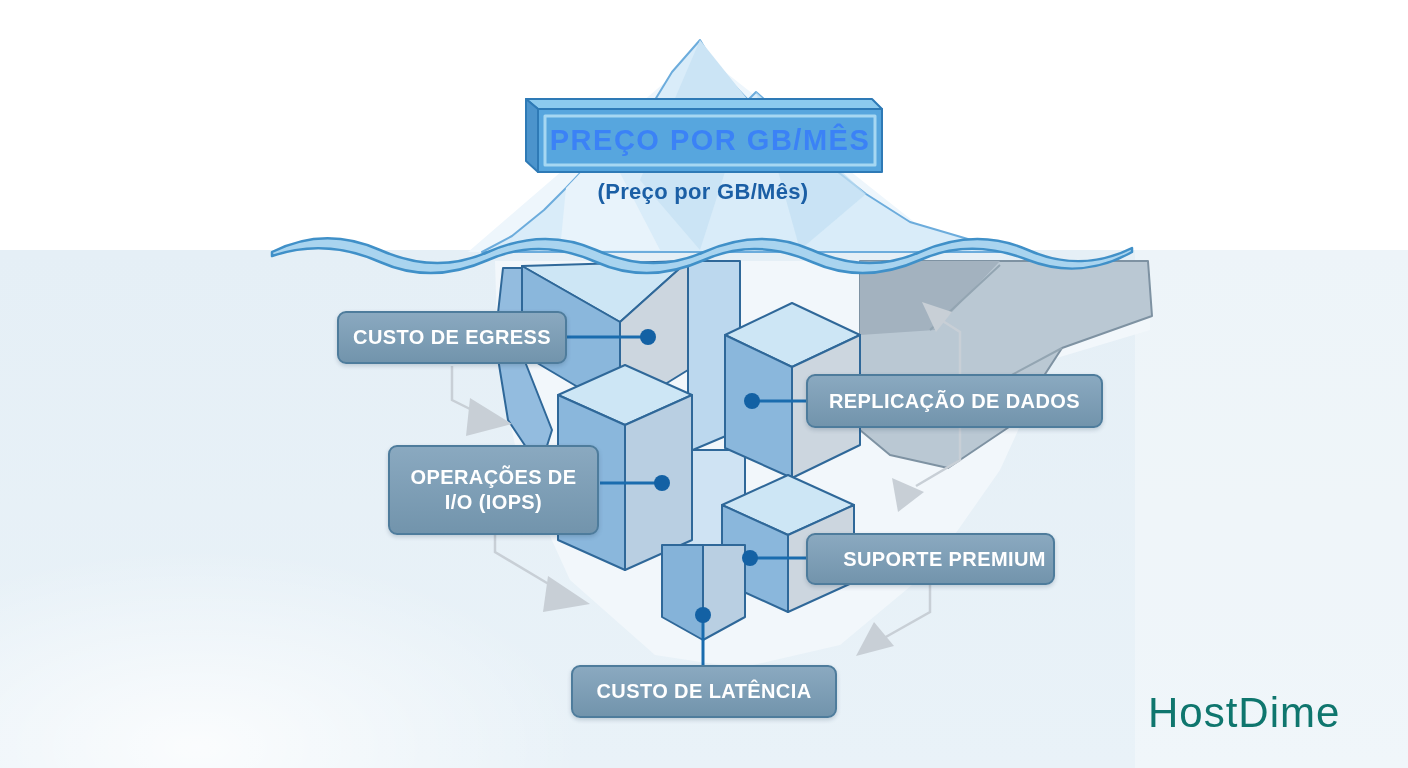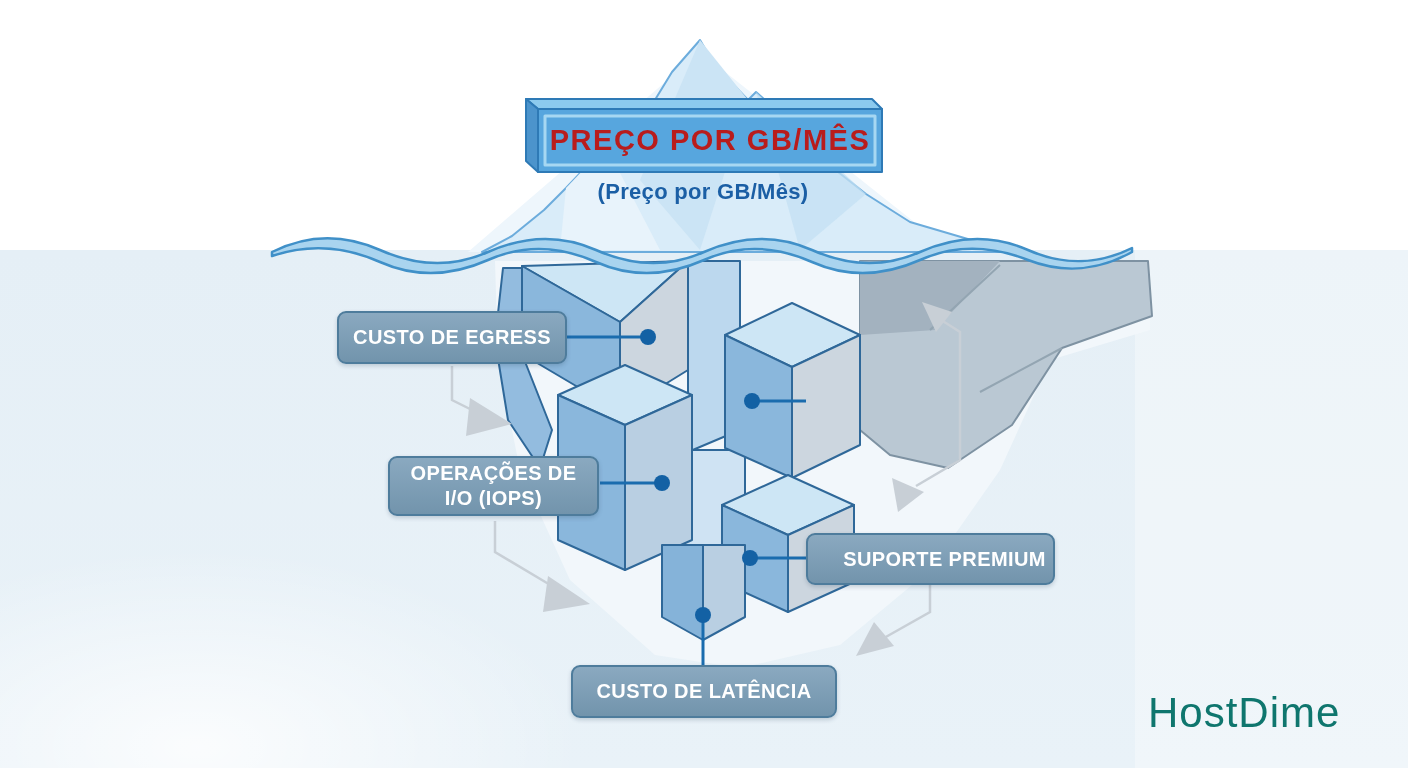--- a/index.html
+++ b/index.html
@@ -14,36 +14,36 @@
       linear-gradient(180deg,#e5eff6 0%,#e9f2f8 100%);
   }
   .bg-right-band{
     position:absolute;left:1135px;top:250px;width:273px;height:518px;
     background:rgba(255,255,255,0.32);
   }
   svg{position:absolute;left:0;top:0;}
   .overlay{position:absolute;display:flex;align-items:center;justify-content:center;text-align:center;}
   .banner-text{
     left:538px;top:109px;width:344px;height:63px;
-    color:#b91c1c;font-size:29px;font-weight:700;letter-spacing:1.5px;white-space:nowrap;
+    color:#3b82f6;font-size:29px;font-weight:700;letter-spacing:1.5px;white-space:nowrap;
   }
   .subtitle{
     left:503px;top:177px;width:400px;height:30px;
     color:#1b5fa5;font-size:22px;font-weight:700;letter-spacing:.3px;white-space:nowrap;text-align:center;
   }
   .cost-label{
     background:linear-gradient(180deg,#8aa9c0 0%,#7294ac 100%);
     border:2px solid #4e7c9c;border-radius:9px;
     color:#ffffff;font-weight:700;font-size:20px;letter-spacing:.4px;
     box-shadow:0 2px 4px rgba(40,70,95,.22);
     line-height:1.25;box-sizing:border-box;padding:4px 12px;
   }
   .lbl-egress{left:337px;top:311px;width:230px;height:53px;white-space:nowrap;}
   .lbl-replication{left:806px;top:374px;width:297px;height:54px;white-space:nowrap;}
-  .lbl-iops{left:388px;top:445px;width:211px;height:60px;margin-top:11px;}
+  .lbl-iops{left:388px;top:445px;width:211px;height:90px;}
   .lbl-support{left:806px;top:533px;width:249px;height:52px;white-space:nowrap;padding-left:40px;}
   .lbl-latency{left:571px;top:665px;width:266px;height:53px;white-space:nowrap;}
   .watermark{
     position:absolute;left:1148px;top:688px;width:220px;height:50px;
     color:#0f766e;font-size:42px;font-weight:400;letter-spacing:1px;
     display:flex;align-items:center;justify-content:flex-start;white-space:nowrap;
   }
 </style>
 </head>
 <body>
@@ -157,18 +157,19 @@
       <circle cx="662" cy="483" r="8" fill="#1361a4" stroke="none"></circle>
       <circle cx="750" cy="558" r="8" fill="#1361a4" stroke="none"></circle>
       <circle cx="703" cy="615" r="8" fill="#1361a4" stroke="none"></circle>
     </g>
   </svg>
 
   <div class="overlay banner-text">PREÇO POR GB/MÊS</div>
   <div class="overlay subtitle">(Preço por GB/Mês)</div>
 
   <div class="overlay cost-label lbl-egress">CUSTO DE EGRESS</div>
+  <div class="overlay cost-label lbl-replication">REPLICAÇÃO DE DADOS</div>
   <div class="overlay cost-label lbl-iops">OPERAÇÕES DE I/O (IOPS)</div>
   <div class="overlay cost-label lbl-support">SUPORTE PREMIUM</div>
   <div class="overlay cost-label lbl-latency">CUSTO DE LATÊNCIA</div>
 
   <div class="watermark">HostDime</div>
 </div>
 
 </body></html>

